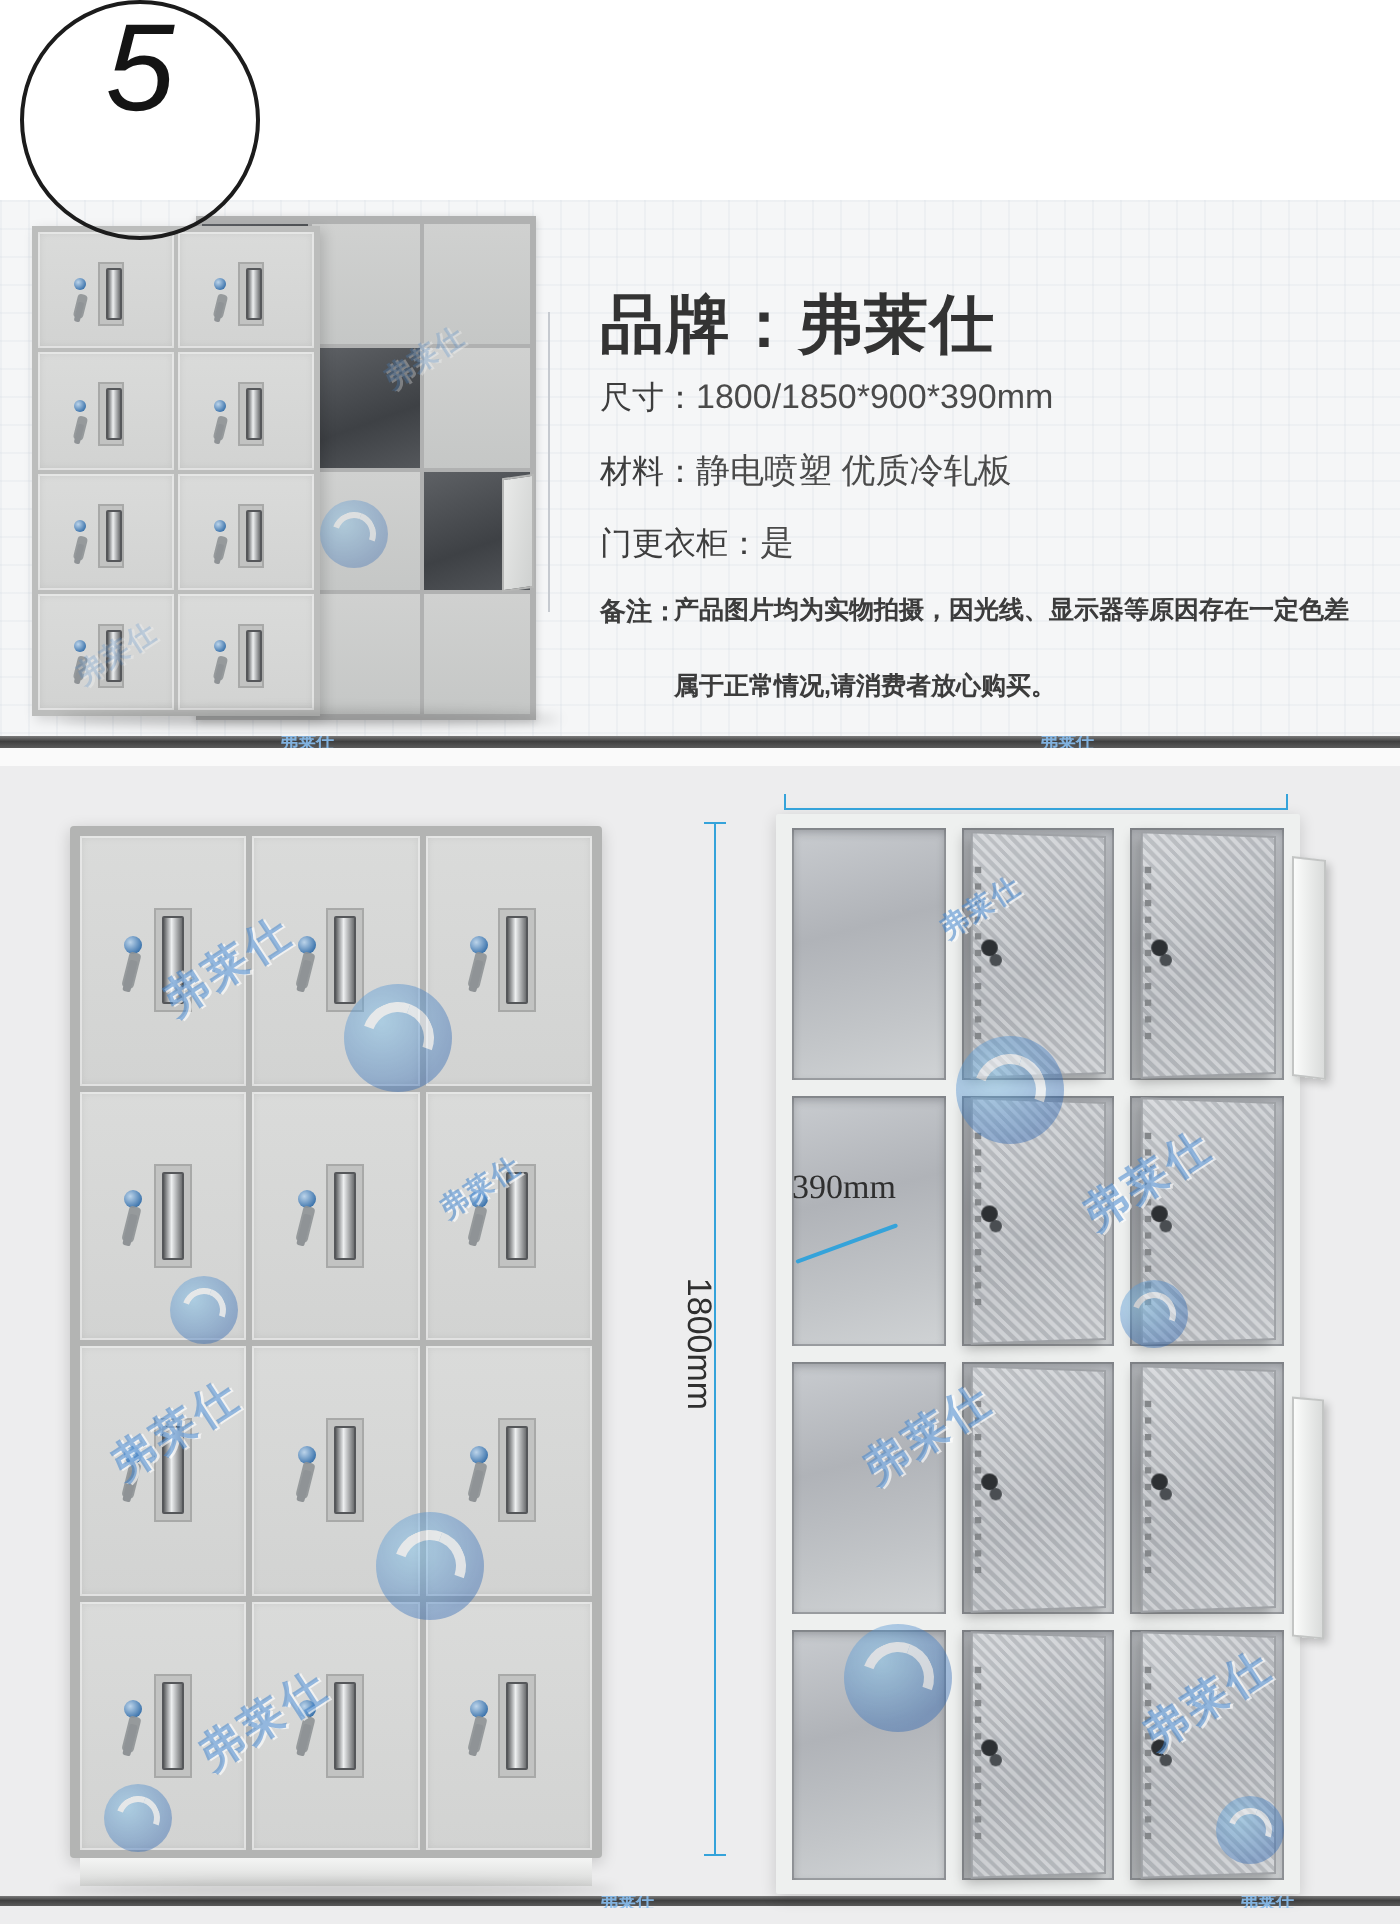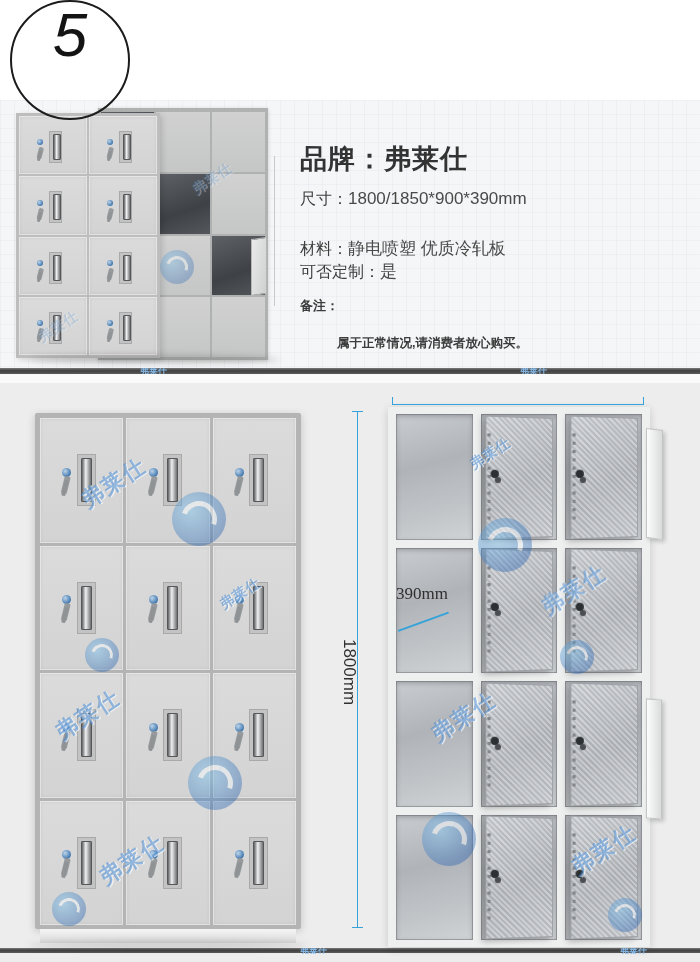--- a/index.html
+++ b/index.html
@@ -23,26 +23,26 @@
   
   .badge{position:absolute;left:10px;top:0px;width:116px;height:116px;border:2px solid #1c1c1c;
          border-radius:50%;z-index:60;background:transparent;}
   .badge-num{position:absolute;left:0;top:0px;width:116px;text-align:center;
              font-size:62px;font-style:italic;font-weight:500;color:#141414;line-height:1.08;}
   .badge-label{position:absolute;left:-4px;top:74px;width:128px;text-align:center;
                font-size:17px;font-style:italic;color:#1e1e1e;white-space:nowrap;}
 
   
   .divider{position:absolute;left:274px;top:156px;width:1px;height:150px;background:#c6cad0;}
-  .spec-brand{position:absolute;left:300px;top:141px;font-size:27px;font-weight:600;
+  .spec-brand{position:absolute;left:300px;top:141px;font-size:32px;font-weight:600;
               color:#333;letter-spacing:1px;}
   .spec-row{position:absolute;left:300px;white-space:nowrap;}
   .spec-label{font-size:16px;color:#3d3d3d;}
   .spec-value{font-size:17px;color:#4a4a4a;}
-  #row-size{top:189px;} #row-material{top:237px;text-align:center;} #row-custom{top:260px;}
+  #row-size{top:189px;} #row-material{top:224px;text-align:center;} #row-custom{top:260px;}
   .note-label{position:absolute;left:300px;top:297px;font-size:13px;font-weight:600;color:#3d3d3d;}
   .note-line{position:absolute;left:337px;font-size:12.5px;font-weight:700;color:#3c3c3c;white-space:nowrap;}
   #note1{top:297px;} #note2{top:335px;}
 
   
   .locker-grid{display:grid;grid-template-columns:repeat(var(--cols,3),1fr);
                grid-template-rows:repeat(var(--rows,4),1fr);}
   .cell{position:relative;}
   .cell i{position:absolute;display:block;}
 
@@ -333,22 +333,23 @@
           <b></b>
         </i>
       </div>
     </div>
   <div class="photo-shadow"></div>
 
   <div class="divider"></div>
   <div class="spec-brand"><span>品牌：</span><span>弗莱仕</span></div>
   <div class="spec-row" id="row-size"><span class="spec-label">尺寸：</span><span class="spec-value">1800/1850*900*390mm</span></div>
   <div class="spec-row" id="row-material"><span class="spec-label">材料：</span><span class="spec-value">静电喷塑 优质冷轧板</span></div>
-  <div class="spec-row" id="row-custom"><span class="spec-label">可否定制：</span><span class="spec-value">是</span></div>
+  <div class="spec-row" id="row-custom"><span class="spec-label">门更衣柜：</span><span class="spec-value">是</span></div>
   <div class="note-label">备注：</div>
+  <div class="note-line" id="note1">产品图片均为实物拍摄，因光线、显示器等原因存在一定色差</div>
   <div class="note-line" id="note2">属于正常情况,请消费者放心购买。</div>
 
   <div class="locker-grid locker-closed" style="--cols: 3; --rows: 4;">
       <div class="cell closed">
         <i class="cup"></i>
         <i class="handle"></i>
         <i class="lock"></i>
         <i class="key"></i>
         <i class="vents">
           <b></b>

